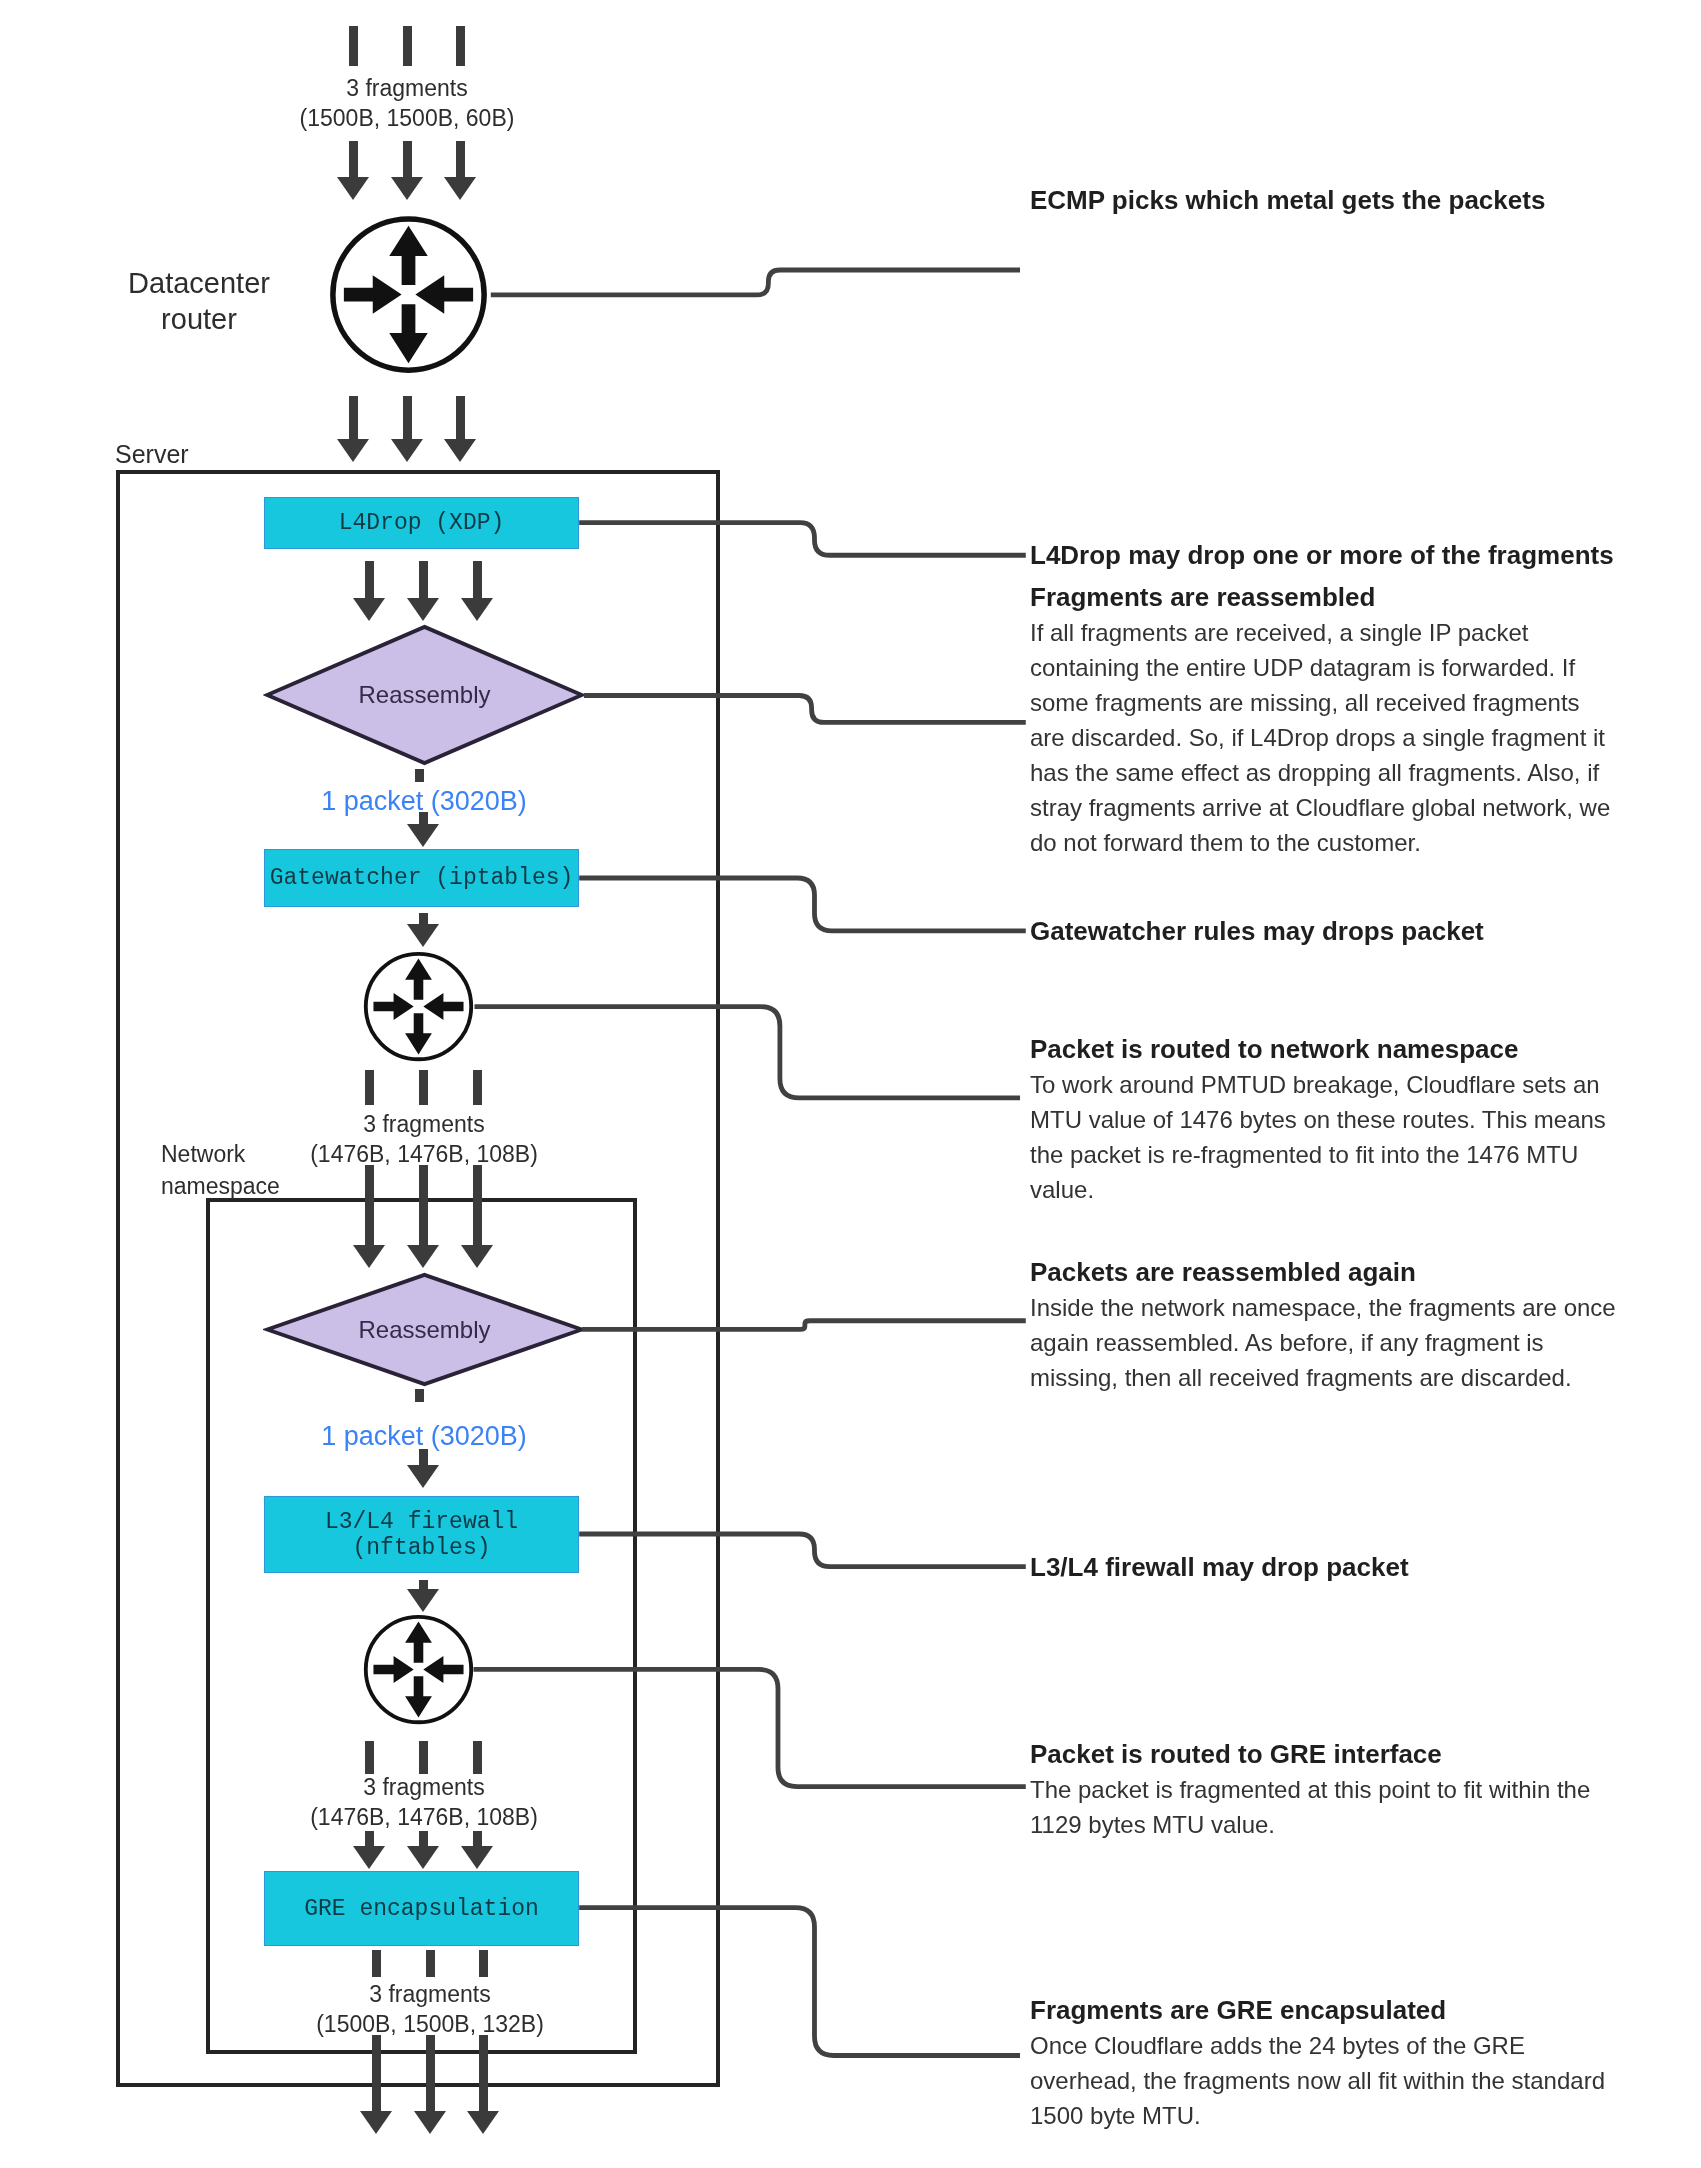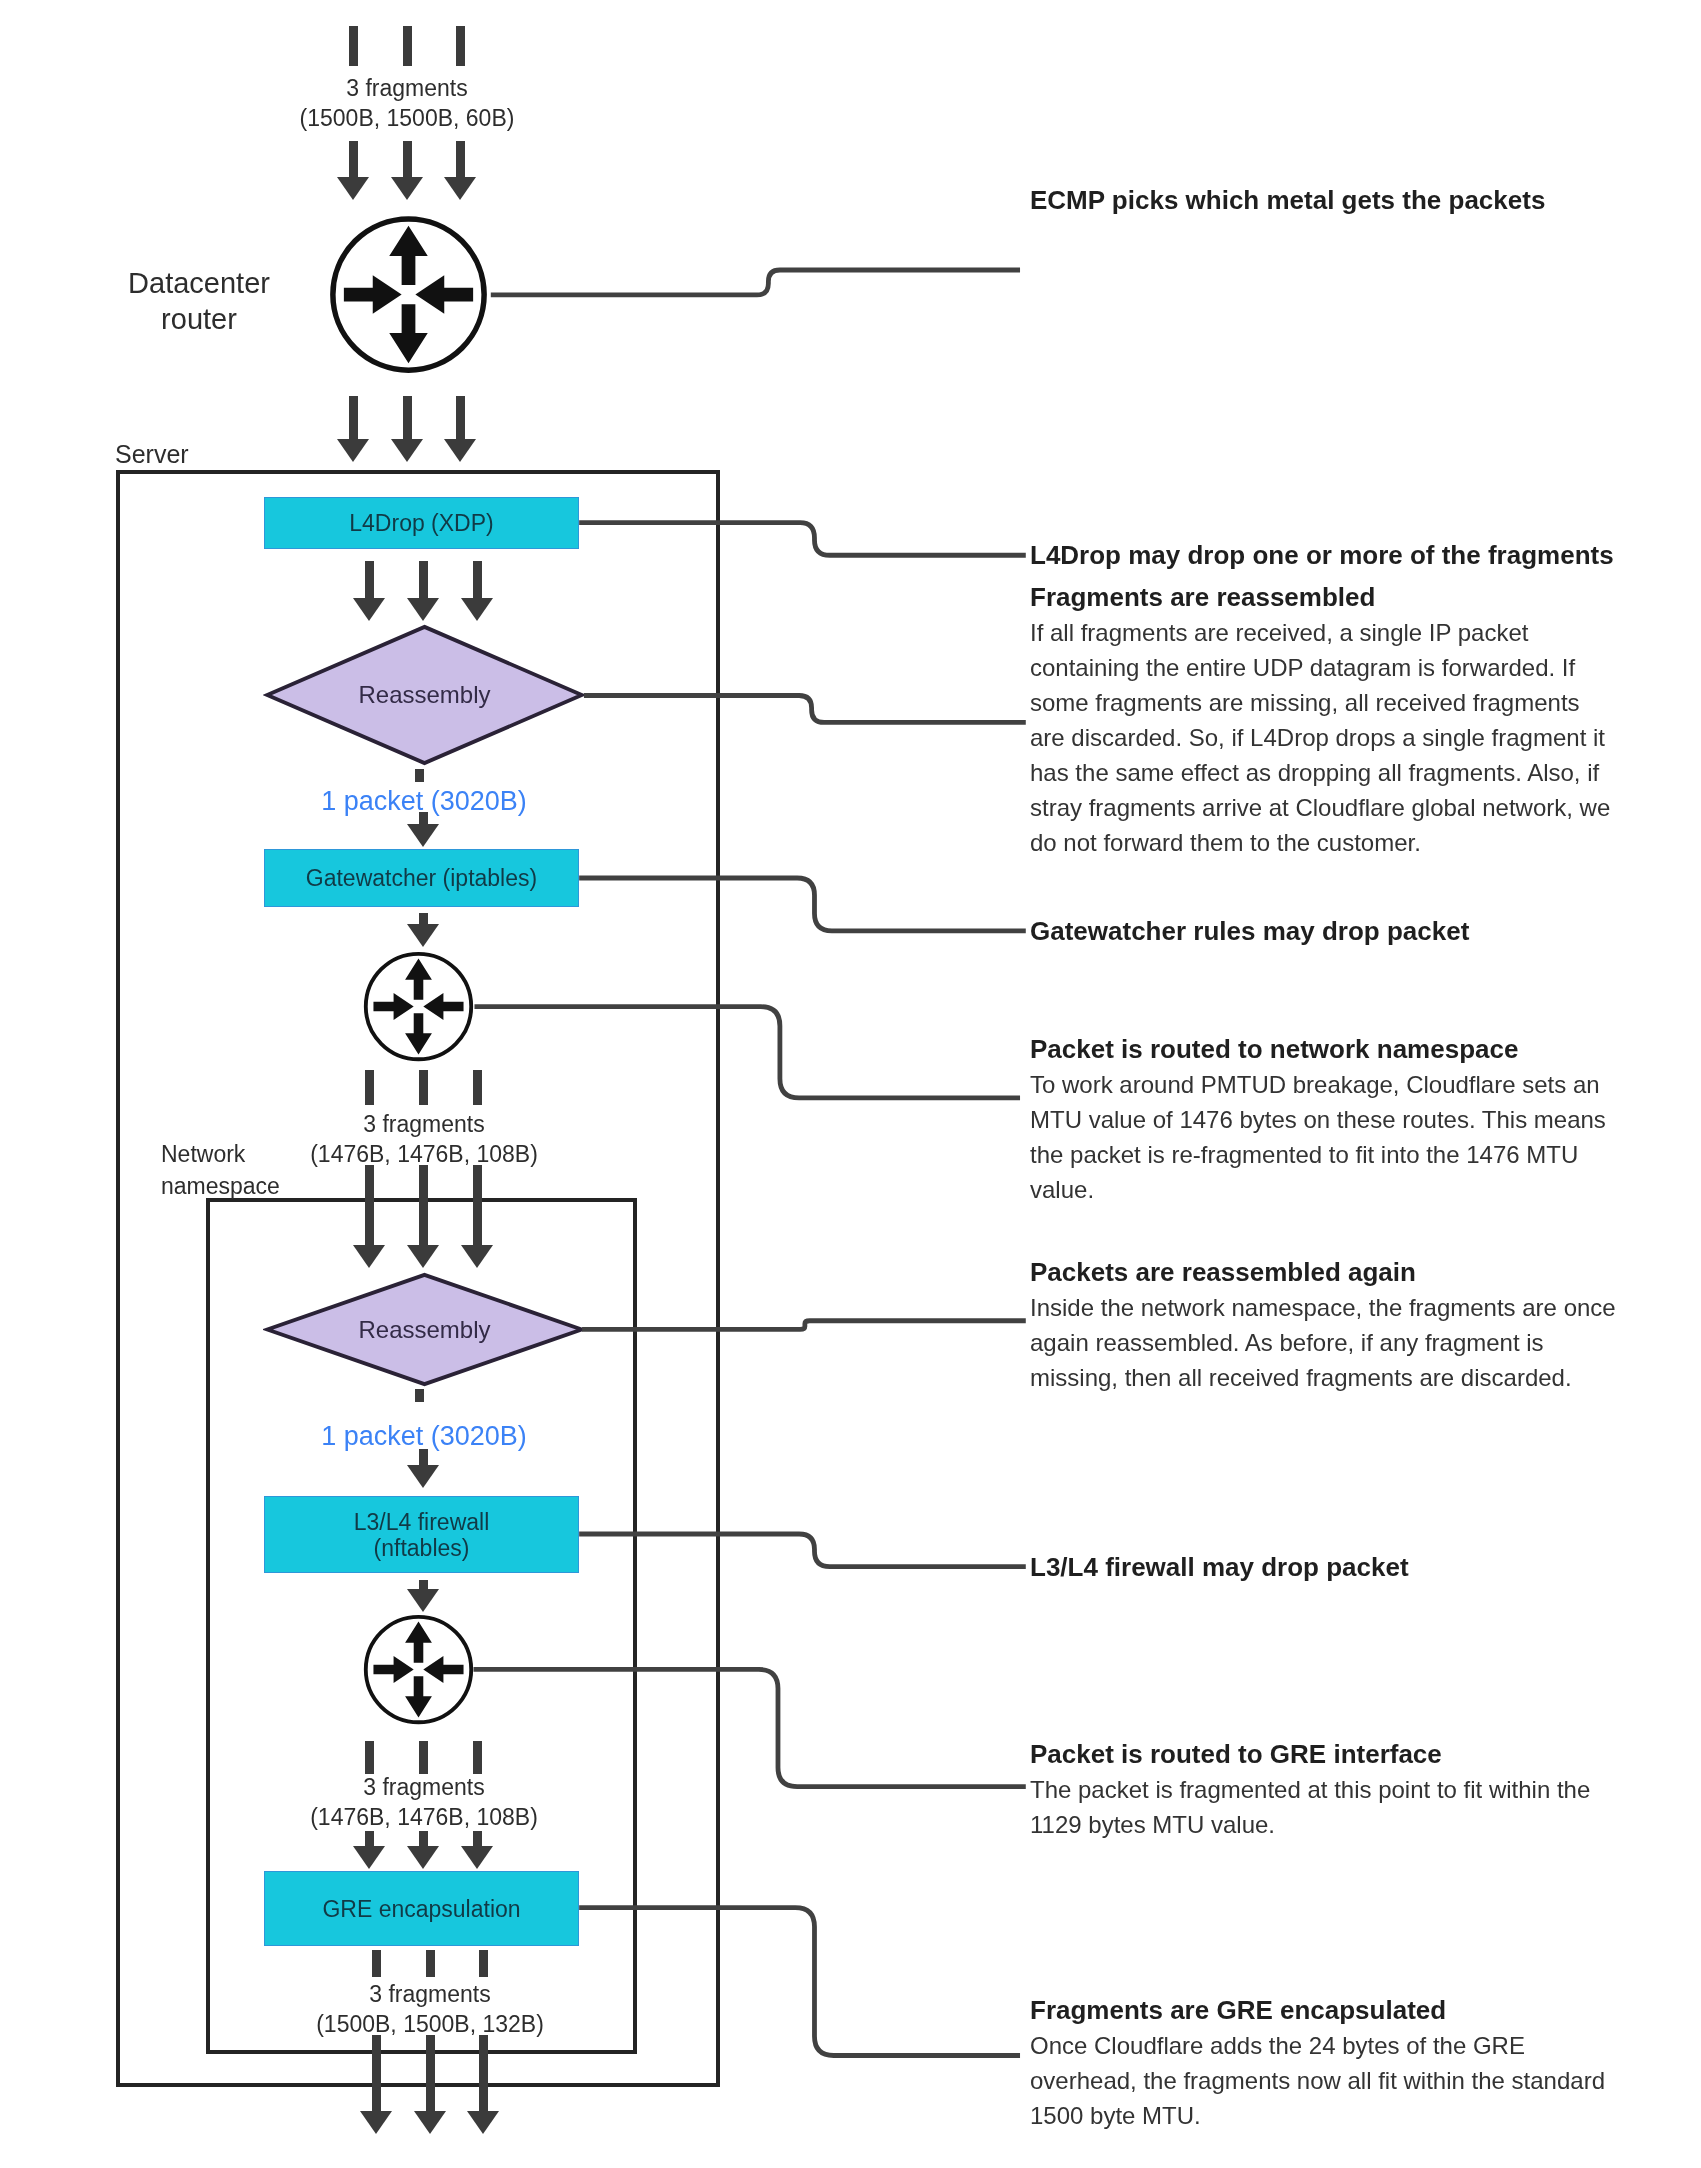--- a/index.html
+++ b/index.html
@@ -6,21 +6,21 @@
   body {
     width:1701px; height:2168px; position:relative; background:#ffffff;
     font-family:"Liberation Sans", sans-serif; color:#2d2d2d; overflow:hidden;
   }
   
   .region { position:absolute; border:4.8px solid #242424; background:transparent; }
   
   .pbox {
     position:absolute; width:315px; background:#17c7dd; border:1.9px solid #2e97d9;
     color:#113a46; font-size:23px; display:flex; align-items:center; justify-content:center;
-    text-align:center; box-sizing:border-box; line-height:26px;
+    text-align:center; box-sizing:border-box; line-height:26px;font-family:Liberation Mono, monospace;
   }
   
   .diamond { position:absolute; }
   .diamond .dlabel {
     position:absolute; left:0; top:0; width:100%; height:100%;
     display:flex; align-items:center; justify-content:center;
     color:#332b47; font-size:24px;
   }
   
   .flabel { position:absolute; transform:translateX(-50%); text-align:center;
@@ -174,21 +174,21 @@
   <div class="ann-h">Fragments are reassembled</div>
   <div class="ann-b">If all fragments are received, a single IP packet
 containing the entire UDP datagram is forwarded. If
 some fragments are missing, all received fragments
 are discarded. So, if L4Drop drops a single fragment it
 has the same effect as dropping all fragments. Also, if
 stray fragments arrive at Cloudflare global network, we
 do not forward them to the customer.</div>
 </div>
 <div class="ann" style="top:914px;">
-  <div class="ann-h">Gatewatcher rules may drop packet</div>
+  <div class="ann-h">Gatewatcher rules may drops packet</div>
 </div>
 <div class="ann" style="top:1024px;margin-top:8px;">
   <div class="ann-h">Packet is routed to network namespace</div>
   <div class="ann-b">To work around PMTUD breakage, Cloudflare sets an
 MTU value of 1476 bytes on these routes. This means
 the packet is re-fragmented to fit into the 1476 MTU
 value.</div>
 </div>
 <div class="ann" style="top:1255px;">
   <div class="ann-h">Packets are reassembled again</div>

